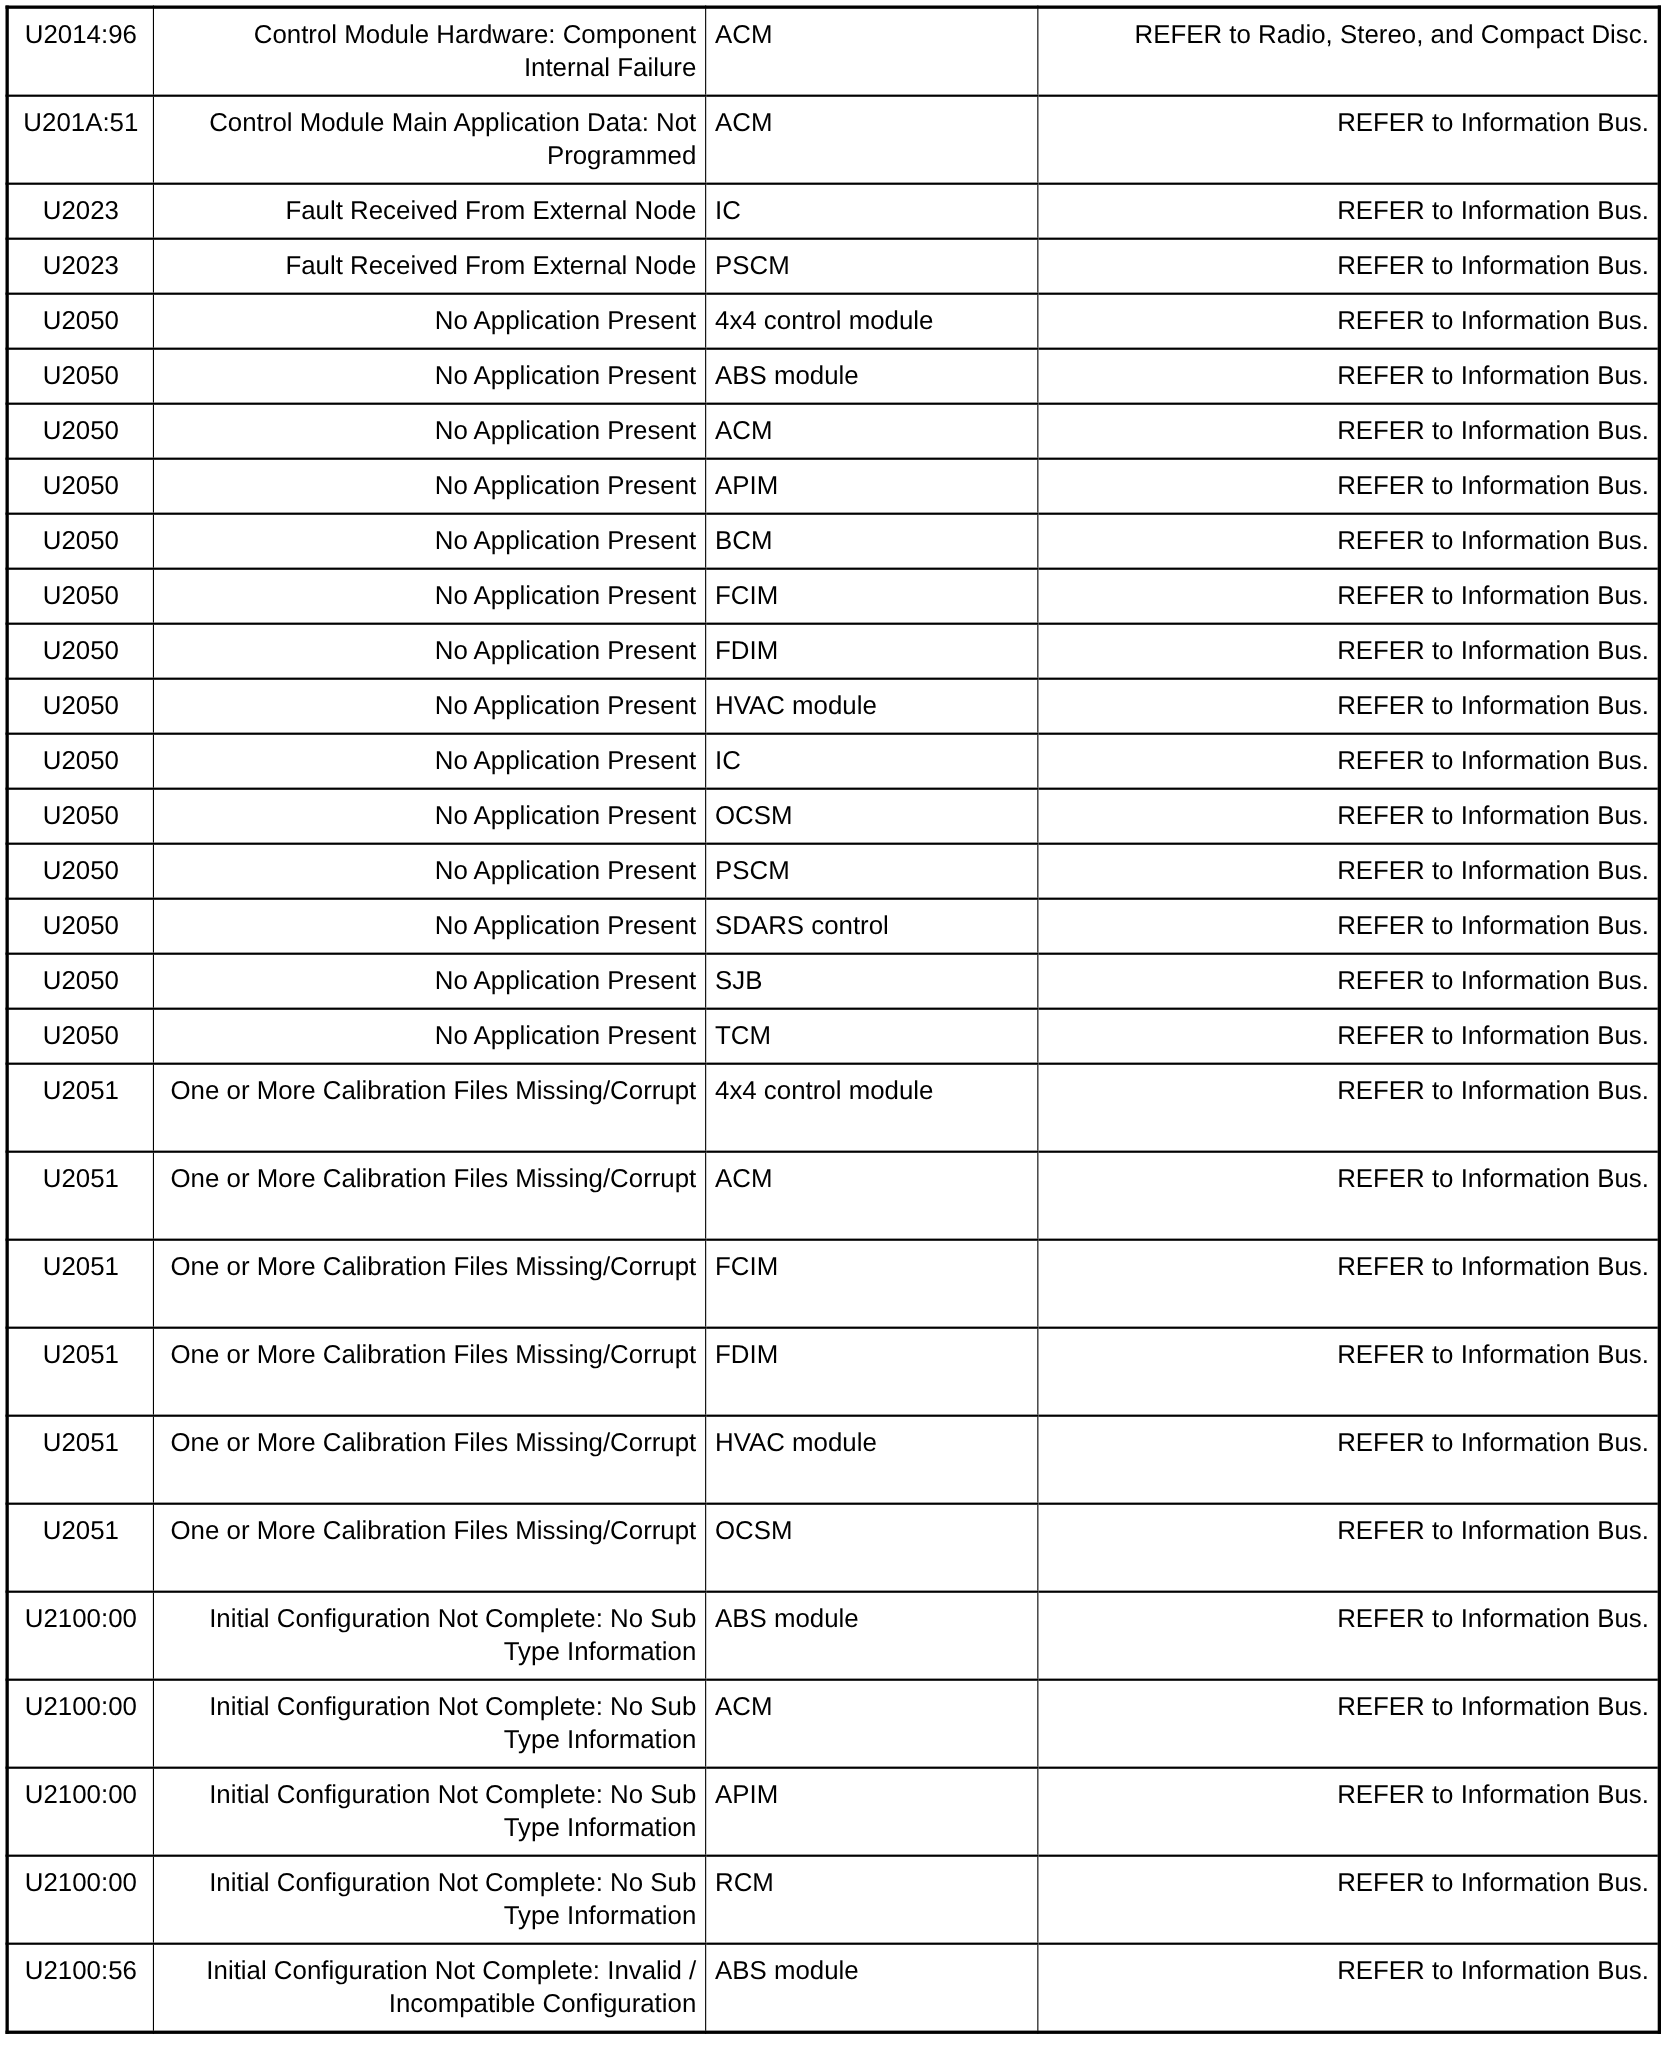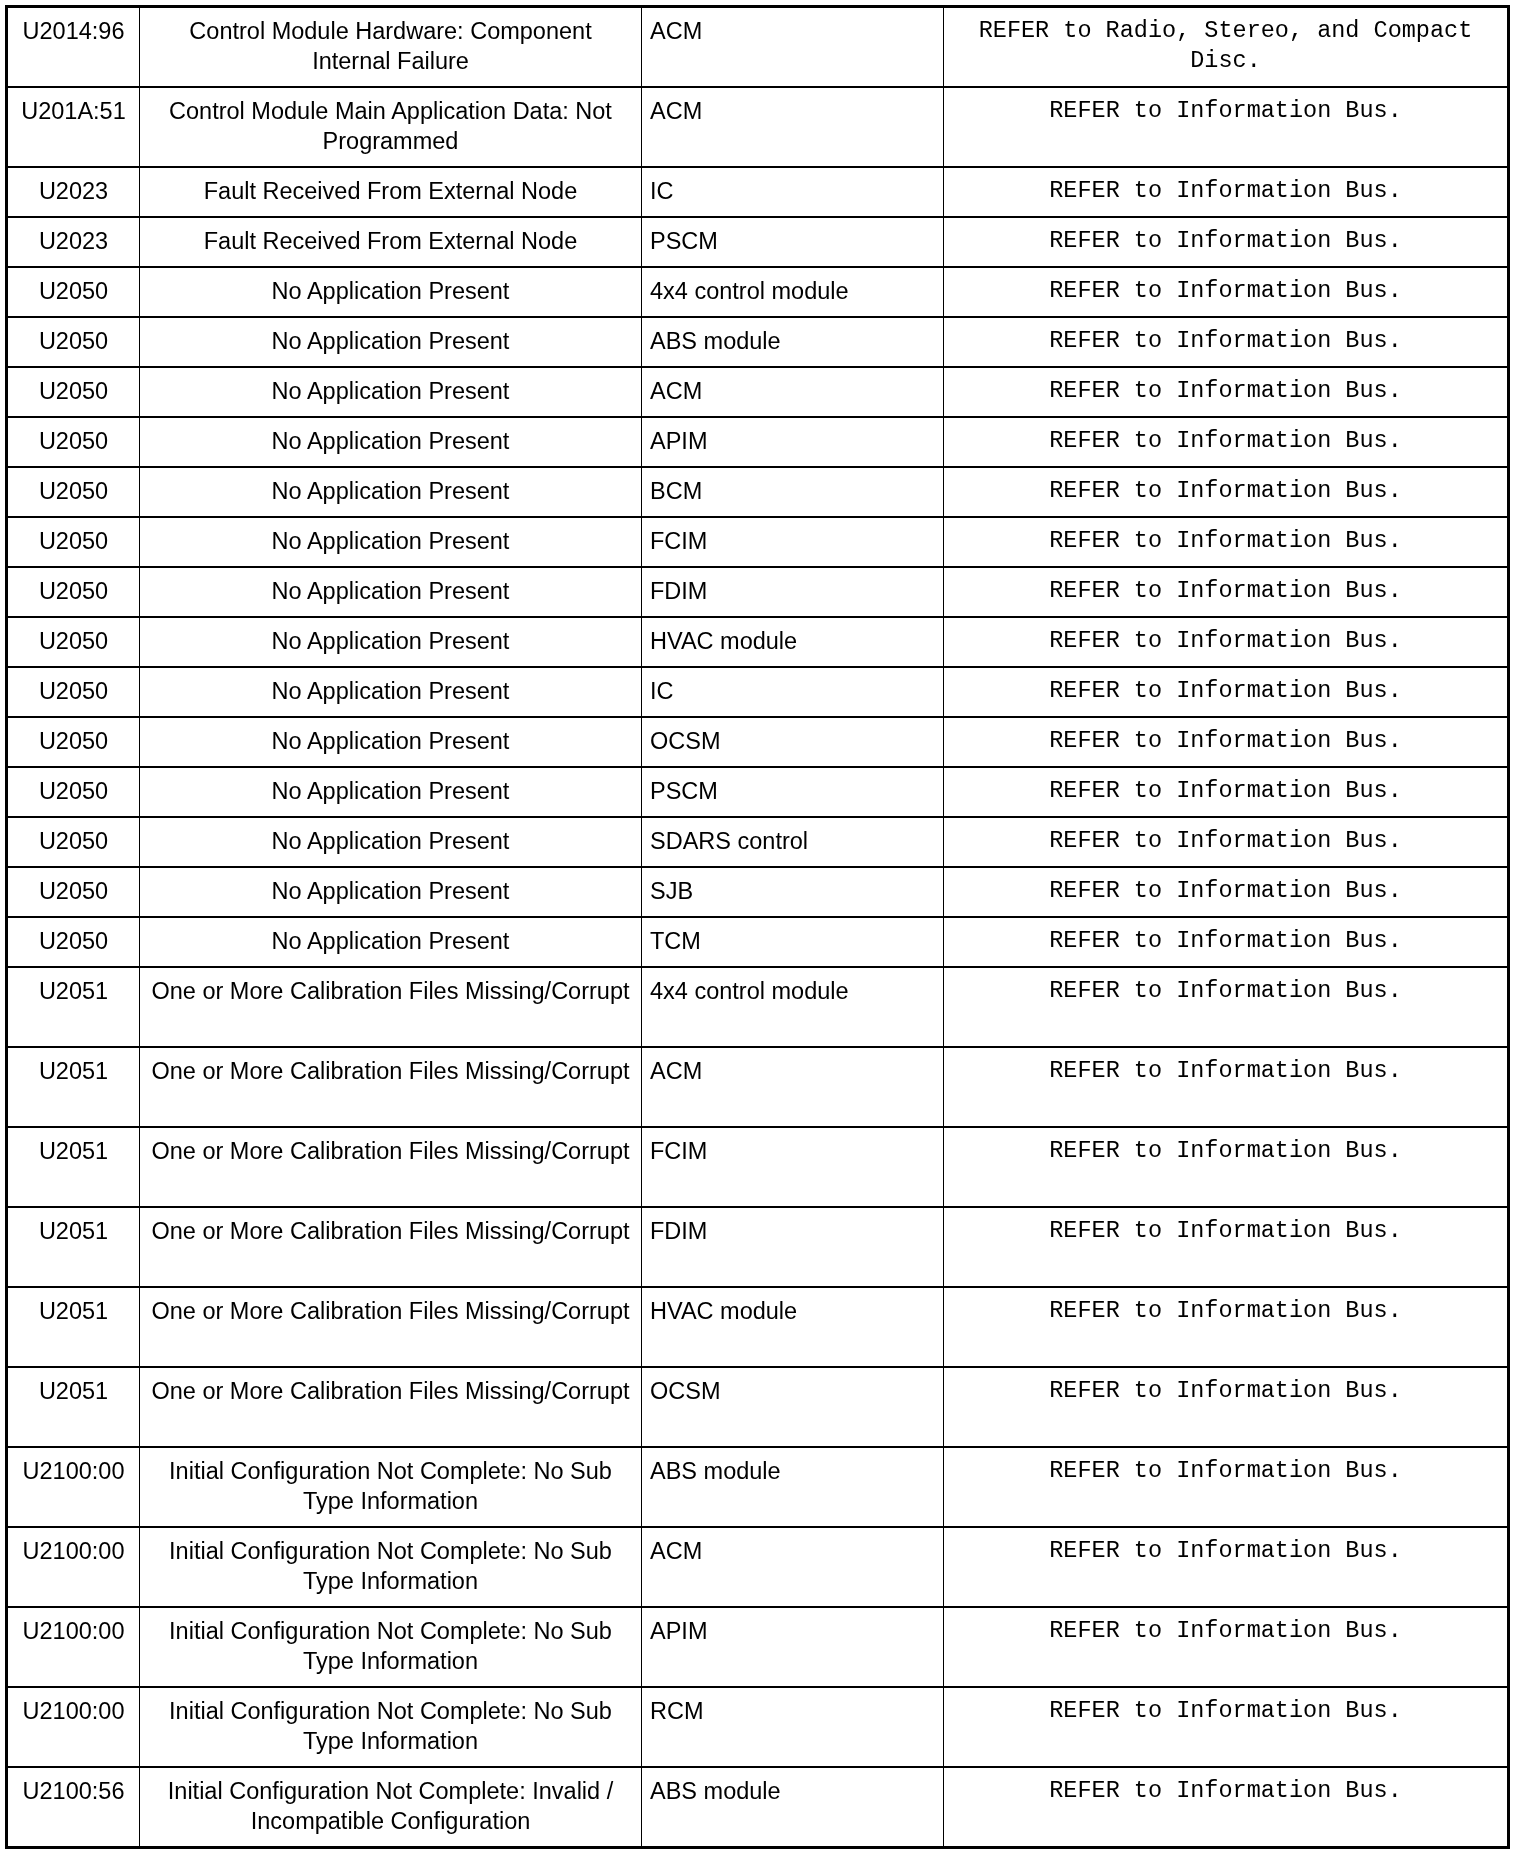--- a/index.html
+++ b/index.html
@@ -37,22 +37,22 @@
     font-size: 23.5px;
     line-height: 30px;
     padding: 8px 8px 0 8px;
     overflow: hidden;
     white-space: normal;
   }
   .dtc-table tr.single td { height: 40px; }
   .dtc-table tr.double td { height: 70px; }
   .dtc-table td.code { text-align: center; padding-left: 2px; padding-right: 2px; }
   .dtc-table td.module { text-align: left; }
-  .dtc-table td.desc { text-align: center; }
-  .dtc-table td.action { text-align: center; font-family: Liberation Mono, monospace; }
+  .dtc-table td.desc { text-align: right; }
+  .dtc-table td.action { text-align: right; }
 </style>
 </head>
 <body>
 
 <table class="dtc-table">
   <colgroup>
     <col class="c-code">
     <col class="c-desc">
     <col class="c-mod">
     <col class="c-act">

